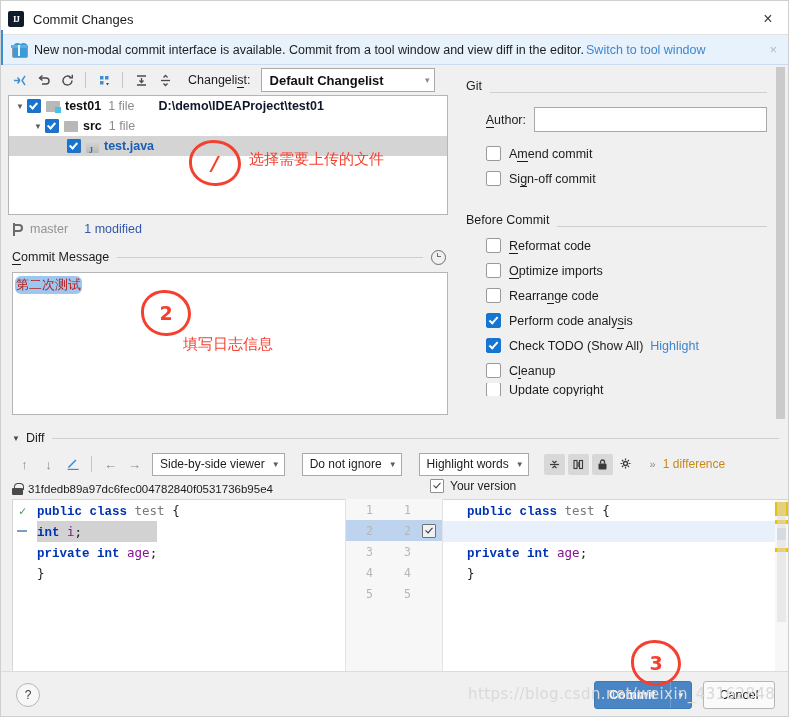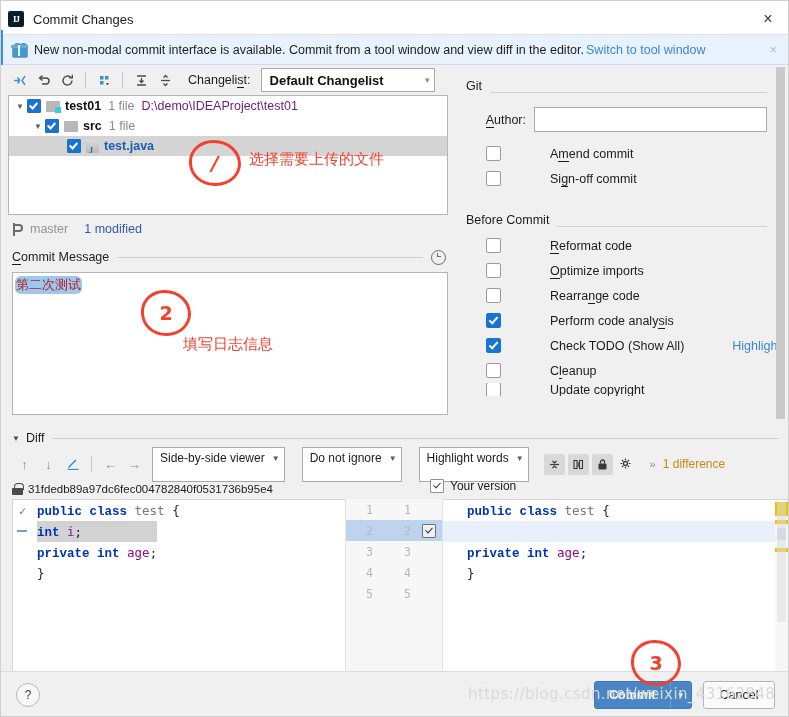--- a/index.html
+++ b/index.html
@@ -57,21 +57,21 @@
   .tw-arrow{width:14px;text-align:center;color:#5c5c5c;font-size:8px;flex:0 0 auto;}
   .cb{width:12px;height:12px;border:1px solid #2b6eb5;background:#1675d1;flex:0 0 auto;position:relative;border-radius:1px;margin-right:5px;}
   .cb:after{content:"";position:absolute;left:3px;top:1px;width:3px;height:6px;border:solid #fff;border-width:0 2px 2px 0;transform:rotate(42deg);}
   .folder{width:14px;height:11px;background:#b8b8b8;border-radius:1px 1px 0 0;margin-right:5px;flex:0 0 auto;position:relative;}
   .folder.prj:after{content:"";position:absolute;right:-1px;bottom:-1px;width:6px;height:6px;background:#49c0ea;}
   .jfile{width:13px;height:13px;margin-right:5px;flex:0 0 auto;position:relative;background:linear-gradient(#dadada,#b9b9b9);border-radius:1px;}
   .jfile:after{content:"J";position:absolute;left:3px;bottom:-2px;font-size:8px;color:#2b6cb8;font-weight:bold;font-family:"Liberation Serif",serif;}
   .tname{color:#101010;font-weight:bold;}
   .tname.file{color:#1a5fb4;font-weight:bold;}
   .tmeta{color:#8c8c8c;margin-left:7px;font-weight:normal;}
-  .tpath{color:#701a75;margin-left:7px;font-weight:normal;}
+  .tpath{color:#0f172a;margin-left:24px;font-weight:bold;}
 
   
   .statusline{height:22px;display:flex;align-items:center;padding:0 0 0 12px;font-size:12.5px;margin-top:3px;}
   .branch-ico{width:12px;height:13px;position:relative;margin-right:6px;}
   .branch-ico:before{content:"";position:absolute;left:1px;top:0;width:2px;height:13px;background:#6b6b6b;}
   .branch-ico:after{content:"";position:absolute;left:3px;top:1px;width:6px;height:4px;border:2px solid #6b6b6b;border-left:none;border-radius:0 4px 4px 0;}
   .st-branch{color:#949494;}
   .st-mod{color:#3557a8;margin-left:16px;}
 
   
@@ -88,36 +88,36 @@
 
   
   .rpanel{position:absolute;inset:0;padding:8px 0 0 0;overflow:hidden;}
   .r-sect{display:flex;align-items:flex-end;padding:0 22px 0 10px;height:20px;}
   .r-title{font-size:12.5px;color:#1c1c1c;white-space:nowrap;}
   .r-rule{flex:1;height:1px;background:#cfcfcf;margin-left:8px;}
   .authorrow{display:flex;align-items:center;margin:14px 22px 0 10px;}
   .authorlbl{width:60px;text-align:right;font-size:12.5px;margin-right:8px;}
   .authorlbl u{text-decoration:none;border-bottom:1px solid #1c1c1c;}
   .authorinput{flex:1;height:21px;background:#fff;border:1px solid #a9a9a9;}
-  .ckrow{display:flex;align-items:center;height:25px;padding-left:30px;font-size:12.5px;cursor:pointer;gap:41px;}
+  .ckrow{display:flex;align-items:center;height:25px;padding-left:30px;font-size:12.5px;cursor:pointer;}
   .box{width:13px;height:13px;border:1px solid #9a9a9a;background:#fff;border-radius:2px;margin-right:8px;flex:0 0 auto;position:relative;}
   .box.on{background:#1675d1;border-color:#1675d1;}
   .box.on:after{content:"";position:absolute;left:4px;top:1px;width:3px;height:7px;border:solid #fff;border-width:0 2px 2px 0;transform:rotate(42deg);}
   .cklabel u{text-decoration:none;border-bottom:1px solid #1c1c1c;}
   .cfg-link{color:#3d86d0;margin-left:7px;cursor:pointer;}
   .r-scroll{position:absolute;right:4px;top:2px;width:9px;height:352px;background:#cacaca;border-radius:0;}
 
   
   .diffzone{position:absolute;left:0;right:0;top:427px;bottom:45px;background:#f0f0f0;}
   .diff-head{display:flex;align-items:center;height:22px;padding:0 10px 0 12px;}
   .dh-arrow{color:#4a4a4a;font-size:8px;margin-right:6px;}
   .diff-tools{height:30px;display:flex;align-items:center;padding:0 8px 0 14px;gap:3px;}
   .dbtn{width:21px;height:21px;display:flex;align-items:center;justify-content:center;cursor:pointer;color:#8a8a8a;font-size:13px;}
   .dcombo{height:21px;background:#fff;border:1px solid #a9a9a9;display:flex;align-items:center;
-          padding:0 4px 12px 7px;margin-left:4px;cursor:pointer;font-size:12px;}
+          padding:0 4px 0 7px;margin-left:4px;cursor:pointer;font-size:12px;}
   .dcombo span.v{color:#1c1c1c;}
   .dcombo span.a{color:#5c5c5c;font-size:8px;margin-left:7px;}
   .togglebtn{width:21px;height:21px;background:#d8d8d8;border-radius:2px;display:flex;align-items:center;justify-content:center;cursor:pointer;}
   .diffcount{color:#c68a10;font-size:12px;margin-left:4px;}
   .chev{color:#8a8a8a;font-size:11px;margin-left:10px;}
 
   .diff-sub{display:flex;align-items:center;height:20px;padding-left:12px;font-size:11.5px;}
   .lock{width:11px;height:12px;position:relative;margin-right:5px;flex:0 0 auto;}
   .lock:before{content:"";position:absolute;left:1.5px;top:0;width:8px;height:6px;border:1.8px solid #4a4a4a;border-bottom:none;border-radius:4px 4px 0 0;}
   .lock:after{content:"";position:absolute;left:0;top:5px;width:11px;height:7px;background:#4a4a4a;border-radius:1px;}

